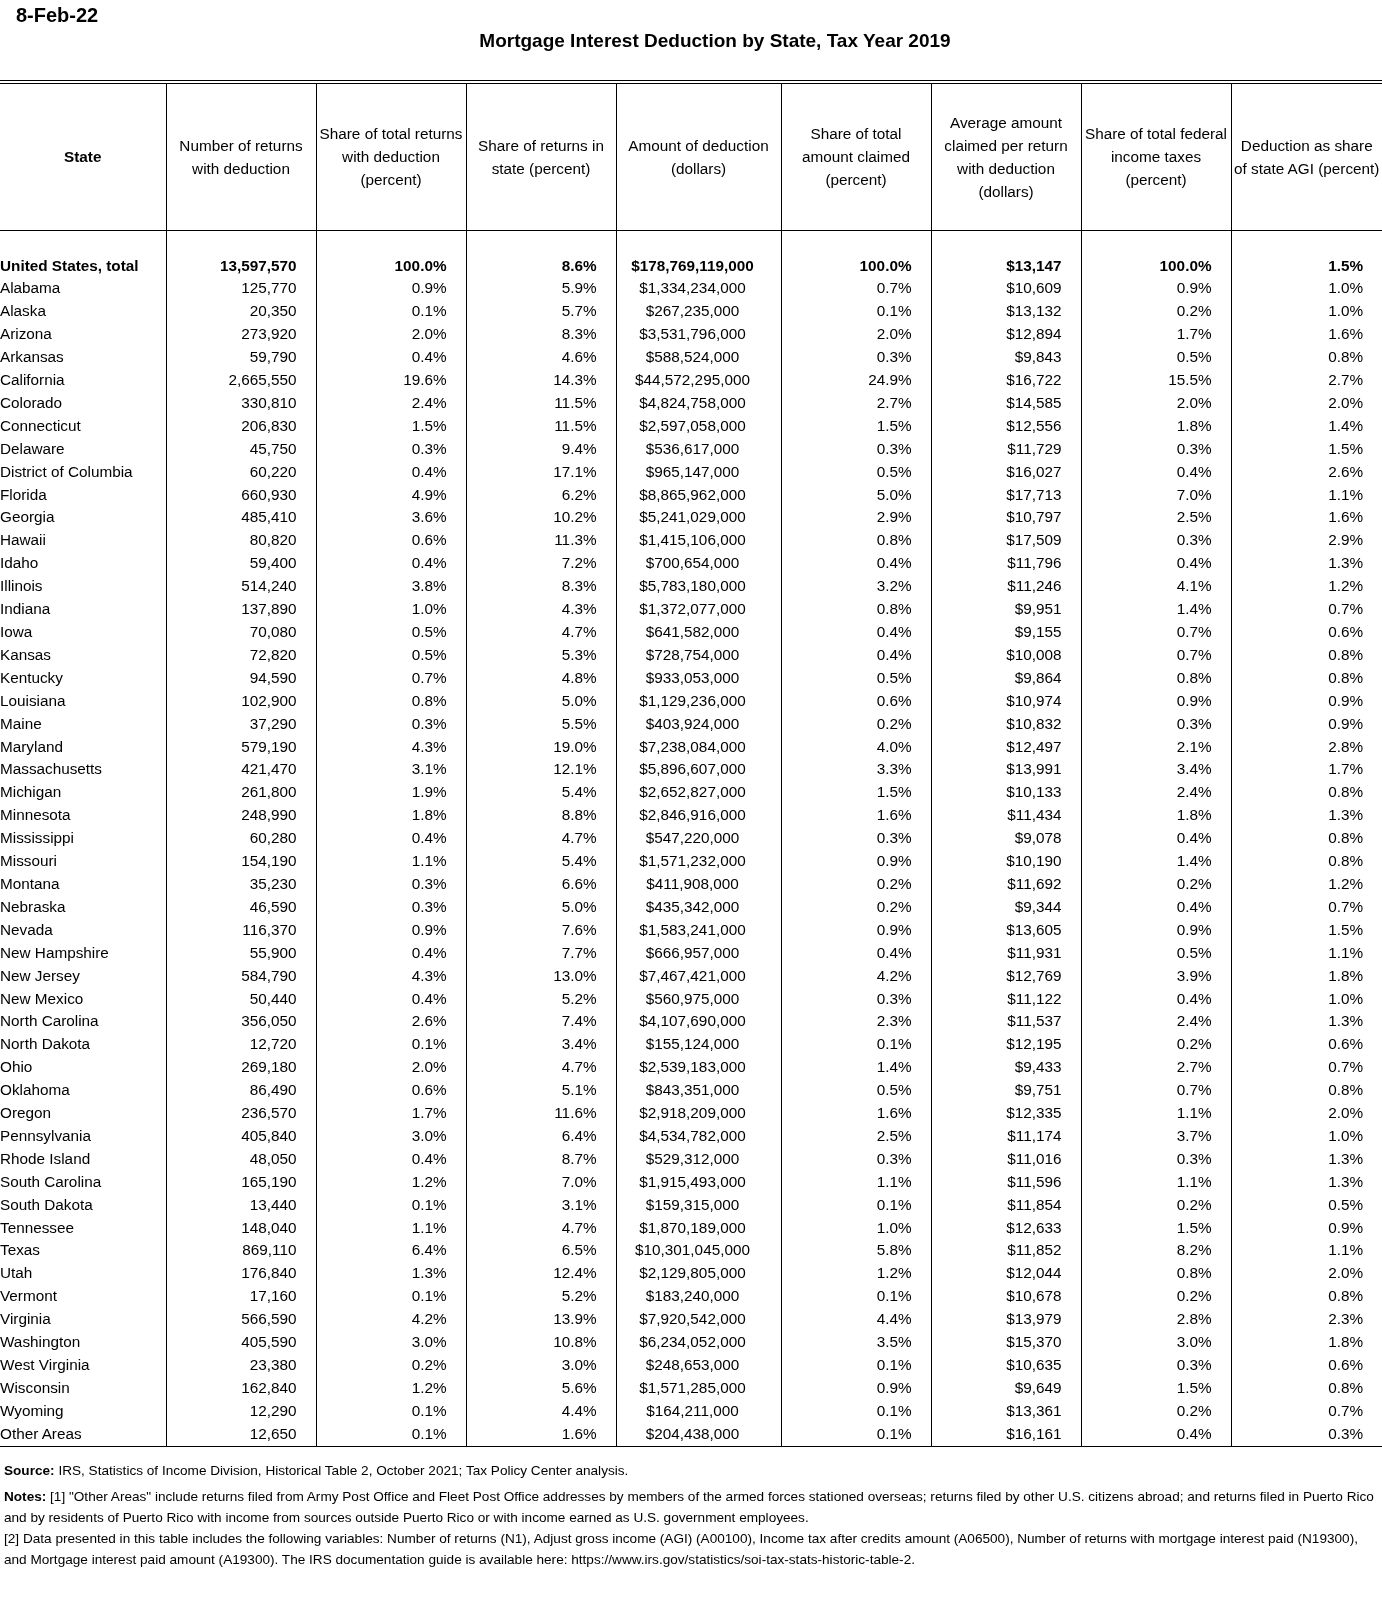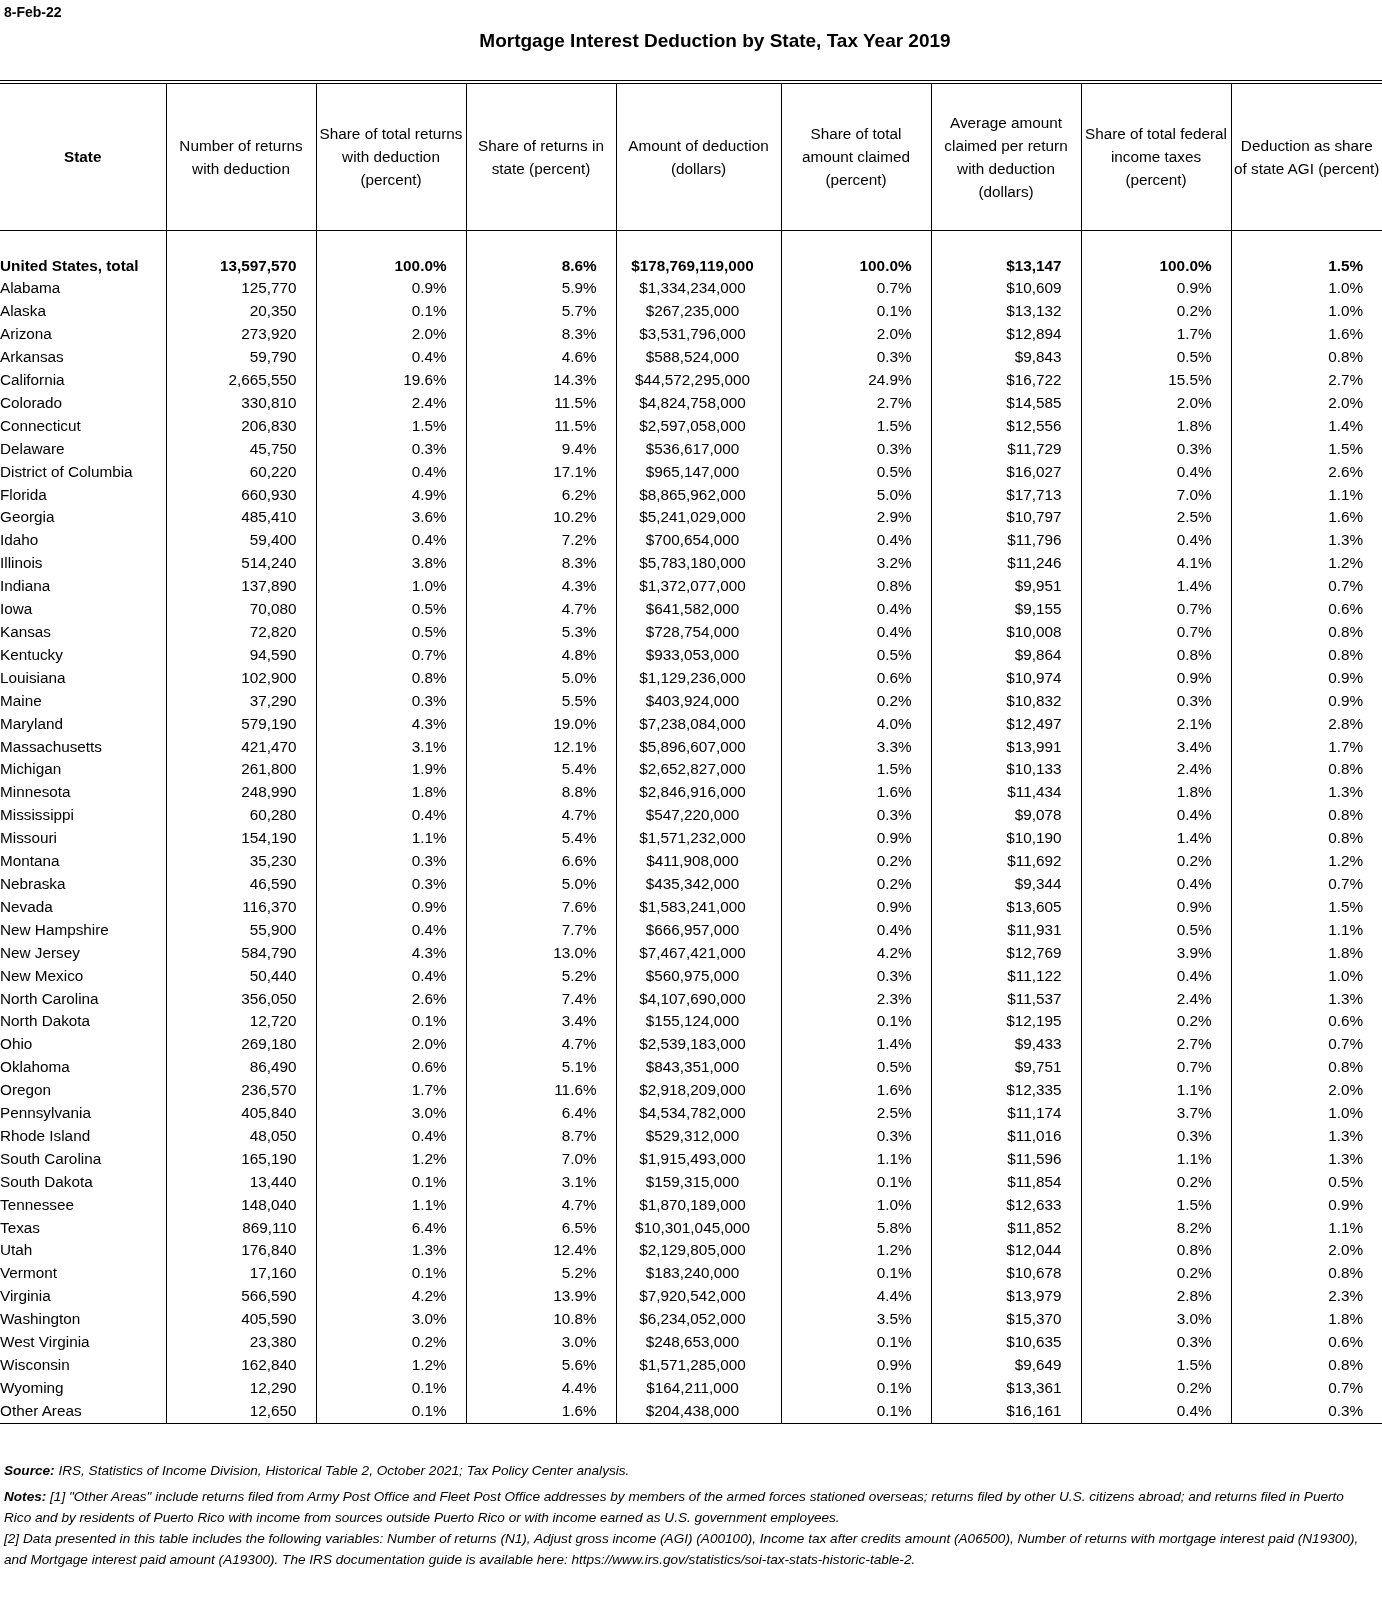--- a/index.html
+++ b/index.html
@@ -1,22 +1,22 @@
 <!DOCTYPE html>
 <html><head>
   <meta charset="utf-8">
   <style>
     html, body { margin: 0; padding: 0; background: #ffffff; }
     body {
       width: 1382px; height: 1610px; position: relative; overflow: hidden;
       font-family: "Liberation Sans", sans-serif; color: #000;
     }
     .date {
-      position: absolute; left: 4px; top: 4px;
-      font-weight: bold; font-size: 14px;
+      position: absolute; left: 16px; top: 4px;
+      font-weight: bold; font-size: 20px;
     }
     .title {
       position: absolute; left: 0; top: 30px; width: 1382px; text-align: center;
       font-weight: bold; font-size: 19px; padding-left: 24px;
     }
     .table-wrap {
       position: absolute; left: 0; top: 80px; width: 1382px;
     }
     table {
       border-collapse: collapse; width: 1382px; table-layout: fixed;
@@ -45,21 +45,21 @@
     }
     tbody td:first-child { border-left: none; text-align: left; padding-left: 0; }
     tbody tr.spacer td { height: 24px; }
     tbody tr.total td { font-weight: bold; }
     tbody tr.last td { border-bottom: 1.5px solid #000; }
     tbody td.amt { padding-right: 16px; text-align: center; }
     .notes {
       position: absolute; left: 4px; top: 1460px; width: 1370px;
       font-size: 13.6px; line-height: 21px;
     }
-    .notes p { margin: 0; font-style: italic; }
+    .notes p { margin: 0; }
     .notes .src { position: absolute; top: 0; }
     .notes .n1 { position: absolute; top: 26px; }
     .notes .n2 { position: absolute; top: 68px; }
     .notes b { font-weight: bold; }
   </style>
 </head>
 <body>
 
 <div class="date">8-Feb-22</div>
 <div class="title">Mortgage Interest Deduction by State, Tax Year 2019</div>
@@ -228,20 +228,31 @@
           <td>485,410</td>
           <td>3.6%</td>
           <td>10.2%</td>
           <td class="amt">$5,241,029,000</td>
           <td>2.9%</td>
           <td>$10,797</td>
           <td>2.5%</td>
           <td>1.6%</td>
         </tr>
         <tr>
+          <td>Hawaii</td>
+          <td>80,820</td>
+          <td>0.6%</td>
+          <td>11.3%</td>
+          <td class="amt">$1,415,106,000</td>
+          <td>0.8%</td>
+          <td>$17,509</td>
+          <td>0.3%</td>
+          <td>2.9%</td>
+        </tr>
+        <tr>
           <td>Idaho</td>
           <td>59,400</td>
           <td>0.4%</td>
           <td>7.2%</td>
           <td class="amt">$700,654,000</td>
           <td>0.4%</td>
           <td>$11,796</td>
           <td>0.4%</td>
           <td>1.3%</td>
         </tr>

